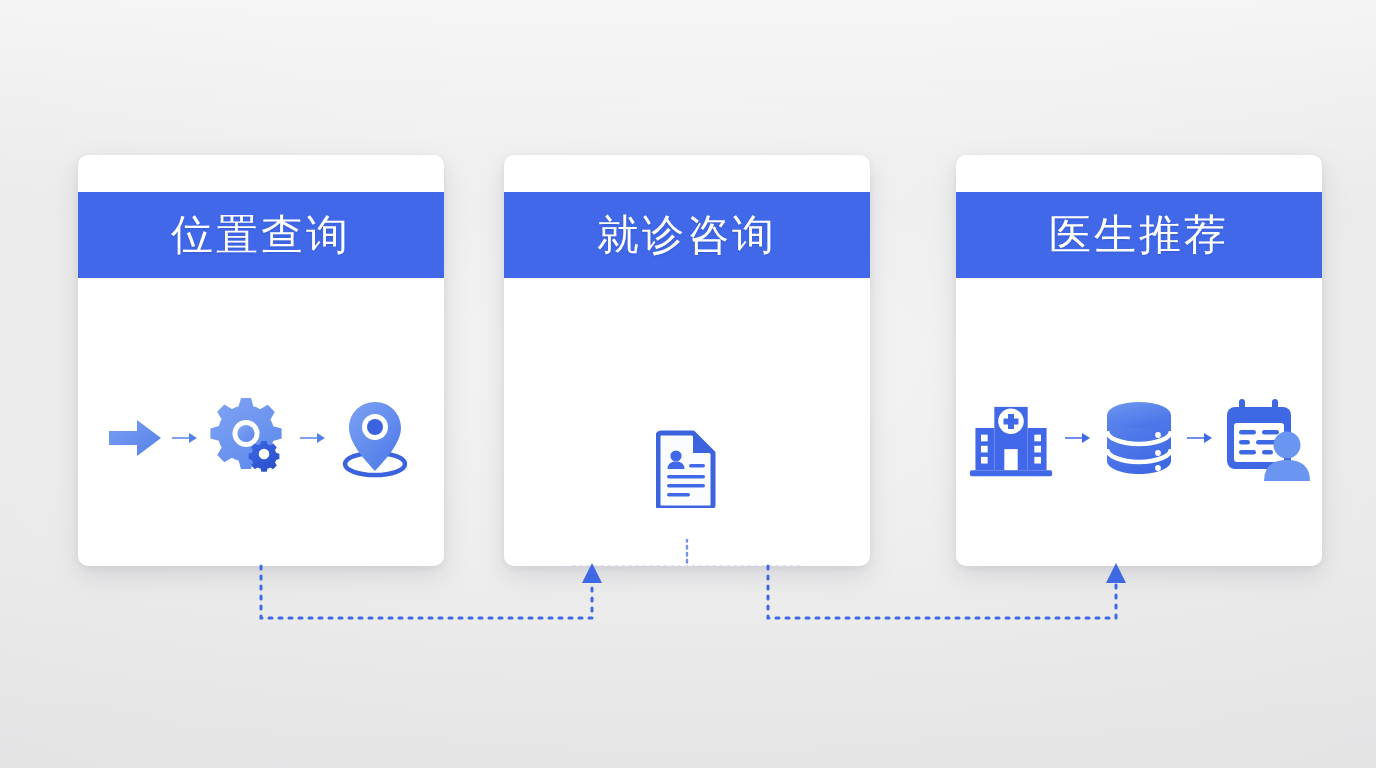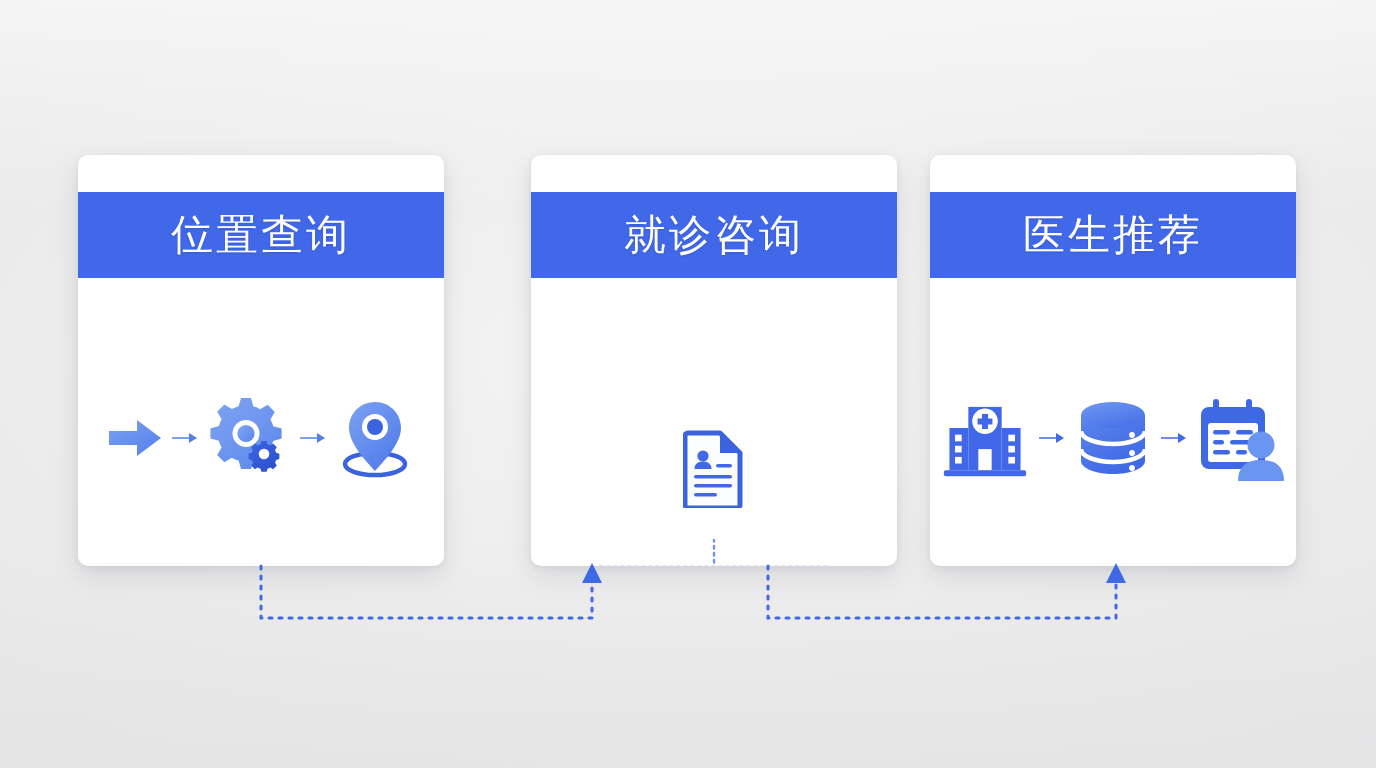--- a/index.html
+++ b/index.html
@@ -40,22 +40,22 @@
     position: absolute;
     top: 155px;
     width: 366px;
     height: 411px;
     background: #ffffff;
     border-radius: 10px;
     box-shadow: 0 10px 26px rgba(120,125,140,0.20), 0 2px 6px rgba(120,125,140,0.12);
     overflow: hidden;
   }
   .card.c1 { left: 78px; }
-  .card.c2 { left: 531px; }
-  .card.c3 { left: 930px; text-align: right; }
+  .card.c2 { left: 504px; }
+  .card.c3 { left: 956px; text-align: right; }
 
   .card-head {
     position: absolute;
     left: 0;
     top: 37px;
     width: 100%;
     height: 86px;
     background: #4068e8;
     display: flex;
     align-items: center;

